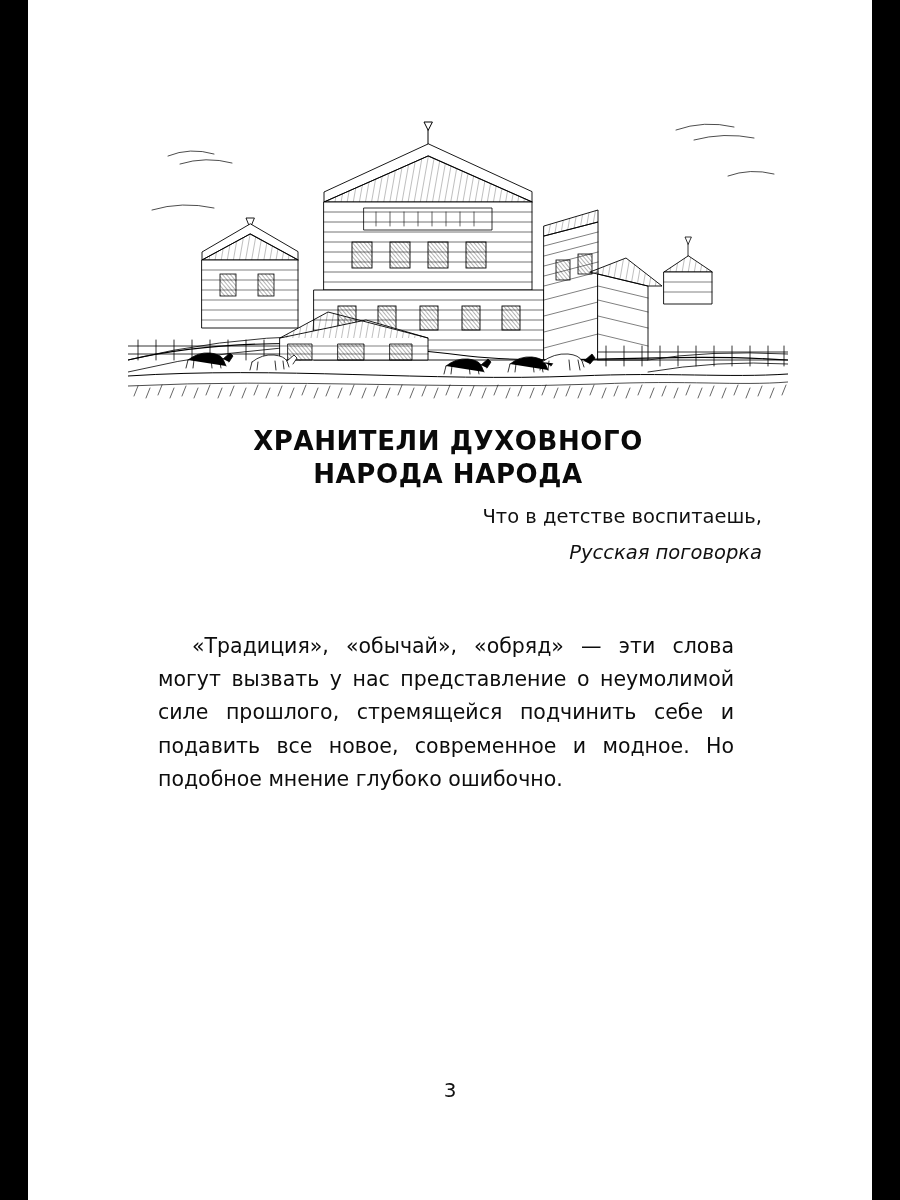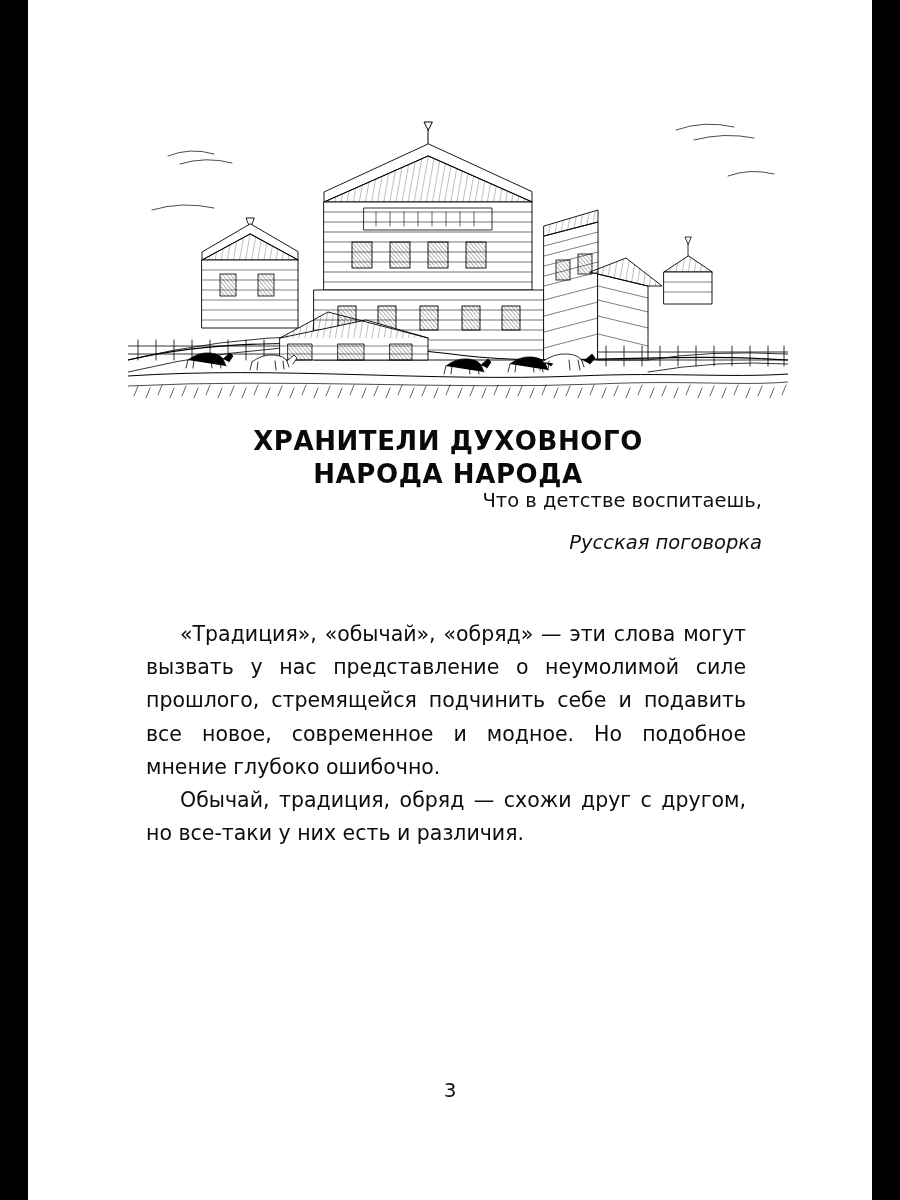--- a/index.html
+++ b/index.html
@@ -58,49 +58,49 @@
     color: #0a0a0a;
   }
   .chapter-title .line {
     display: block;
   }
 
   
   .epigraph {
     position: absolute;
     right: 110px;
-    top: 484px;
+    top: 500px;
     width: 430px;
     text-align: right;
     font-family: "DejaVu Sans", sans-serif;
     font-size: 19.5px;
     line-height: 1.75;
     color: #111111;
   }
   .epigraph .src {
     display: block;
     font-style: italic;
-    margin-top: 8px;
+    margin-top: 2px;
   }
 
   
   .body-text {
     position: absolute;
     left: 118px;
     top: 618px;
     width: 600px;
     font-family: "DejaVu Sans", sans-serif;
     font-size: 20.5px;
     line-height: 1.62;
     color: #0d0d0d;
     text-align: justify;
     text-justify: inter-word;
   }
   .body-text p {
-    margin: 0;
+    margin: 12px;
     text-indent: 34px;
   }
 
   
   .folio {
     position: absolute;
     left: 0;
     top: 1078px;
     width: 844px;
     text-align: center;
@@ -256,19 +256,18 @@
       <span class="line">НАРОДА НАРОДА</span>
     </h1>
 
     <div class="epigraph">
       <span class="line">Что в детстве воспитаешь,</span><br>
       <span class="src">Русская поговорка</span>
     </div>
 
     <div class="body-text">
       <p>«Традиция», «обычай», «обряд» — эти слова могут вызвать у нас представление о неумолимой силе прошлого, стремящейся подчинить себе и подавить все новое, современное и модное. Но подобное мнение глубоко ошибочно.</p>
-      <p>Обычай, традиция, обряд — схожи друг с другом, но все-таки у них есть и различия.</p>
     </div>
 
     <div class="folio">3</div>
 
   </div>
 </div>
 
 </body></html>

